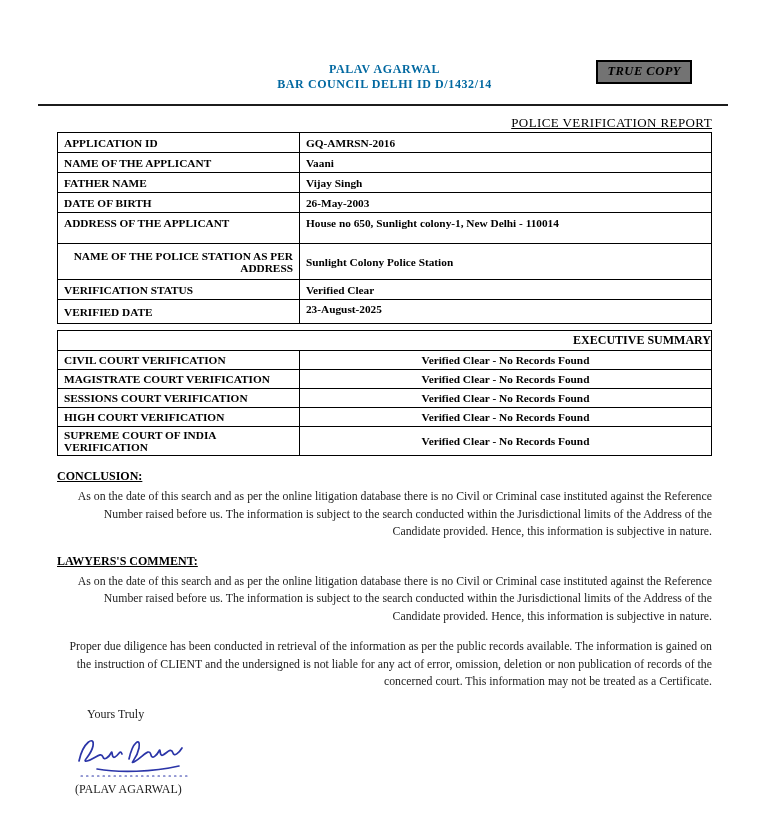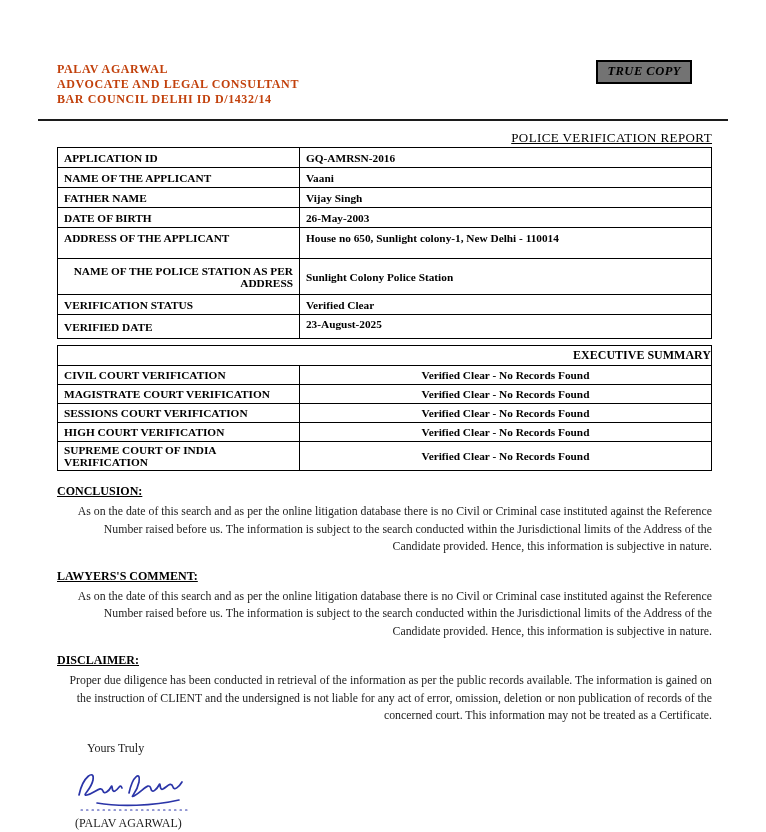--- a/index.html
+++ b/index.html
@@ -13,21 +13,21 @@
     overflow: hidden;
   }
   .page {
     position: relative;
     width: 766px;
     height: 832px;
     padding: 62px 54px 0 57px;
   }
 
   
-  .letterhead { text-align: left; color: #c2410c; }
+  .letterhead { text-align: center; color: #0369a1; }
   .letterhead .lh-line {
     font-size: 12px;
     font-weight: bold;
     letter-spacing: 0.6px;
     line-height: 15px;
   }
   .true-copy {
     position: absolute;
     top: 60px;
     right: 74px;
@@ -126,21 +126,20 @@
 </style>
 </head>
 <body>
 
 <div class="page">
 
   <div class="true-copy">TRUE COPY</div>
 
   <div class="letterhead">
     <div class="lh-line">PALAV AGARWAL</div>
-    <div class="lh-line">ADVOCATE AND LEGAL CONSULTANT</div>
     <div class="lh-line">BAR COUNCIL DELHI ID D/1432/14</div>
   </div>
 
   <hr class="rule">
 
   <div class="report-title">POLICE VERIFICATION REPORT</div>
 
   <table class="details-table">
     <tbody>
       <tr class="r-std">
@@ -210,21 +209,20 @@
     <div class="section-heading">CONCLUSION:</div>
     <div class="section-body">As on the date of this search and as per the online litigation database there is no Civil or Criminal case instituted against the Reference Number raised before us. The information is subject to the search conducted within the Jurisdictional limits of the Address of the Candidate provided. Hence, this information is subjective in nature.</div>
   </div>
 
   <div class="section">
     <div class="section-heading">LAWYERS'S COMMENT:</div>
     <div class="section-body">As on the date of this search and as per the online litigation database there is no Civil or Criminal case instituted against the Reference Number raised before us. The information is subject to the search conducted within the Jurisdictional limits of the Address of the Candidate provided. Hence, this information is subjective in nature.</div>
   </div>
 
   <div class="section">
-    <div class="section-heading">DISCLAIMER:</div>
     <div class="section-body">Proper due diligence has been conducted in retrieval of the information as per the public records available. The information is gained on the instruction of CLIENT and the undersigned is not liable for any act of error, omission, deletion or non publication of records of the concerned court. This information may not be treated as a Certificate.</div>
   </div>
 
   <div class="closing">Yours Truly</div>
 
   <div class="signature-wrap">
     <svg width="130" height="52" viewBox="0 0 130 52" xmlns="http://www.w3.org/2000/svg">
       <g fill="none" stroke="#2B35A8" stroke-width="1.7" stroke-linecap="round" stroke-linejoin="round">
         <path d="M8,33 C12,14 24,7 22,18 C20,28 10,34 16,33 C24,31 30,23 32,29 C33,33 38,29 40,25 C42,21 40,31 44,29 C48,27 49,21 51,26"></path>
         <path d="M58,31 C62,13 70,9 68,20 C66,31 58,36 63,34 C72,29 78,19 80,27 C81,32 86,27 88,23 C90,19 88,29 92,27 C96,25 100,19 102,25 C103,29 108,25 111,20"></path>

